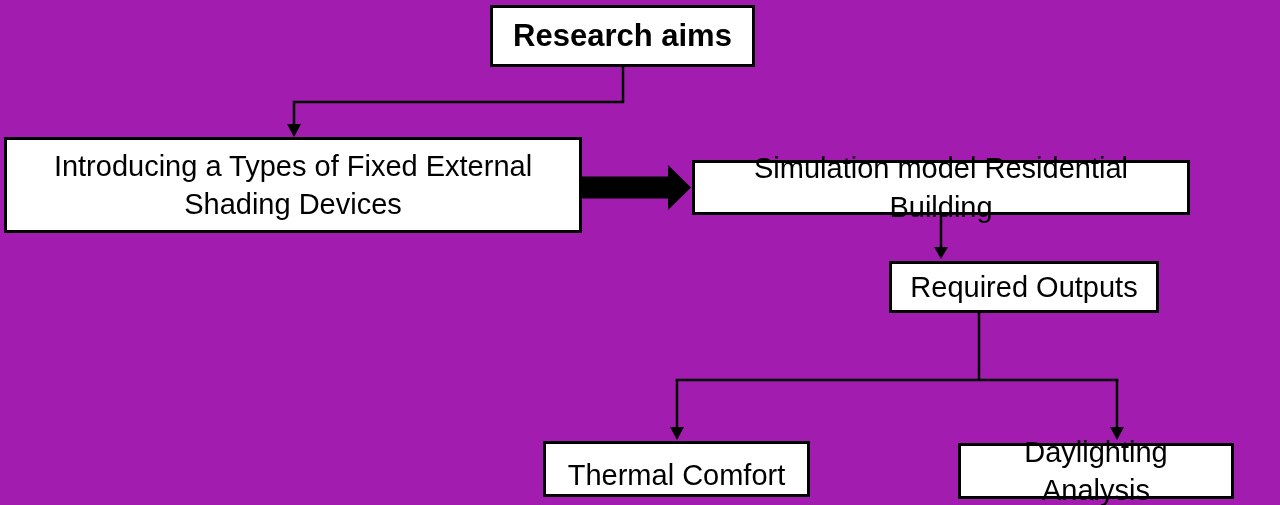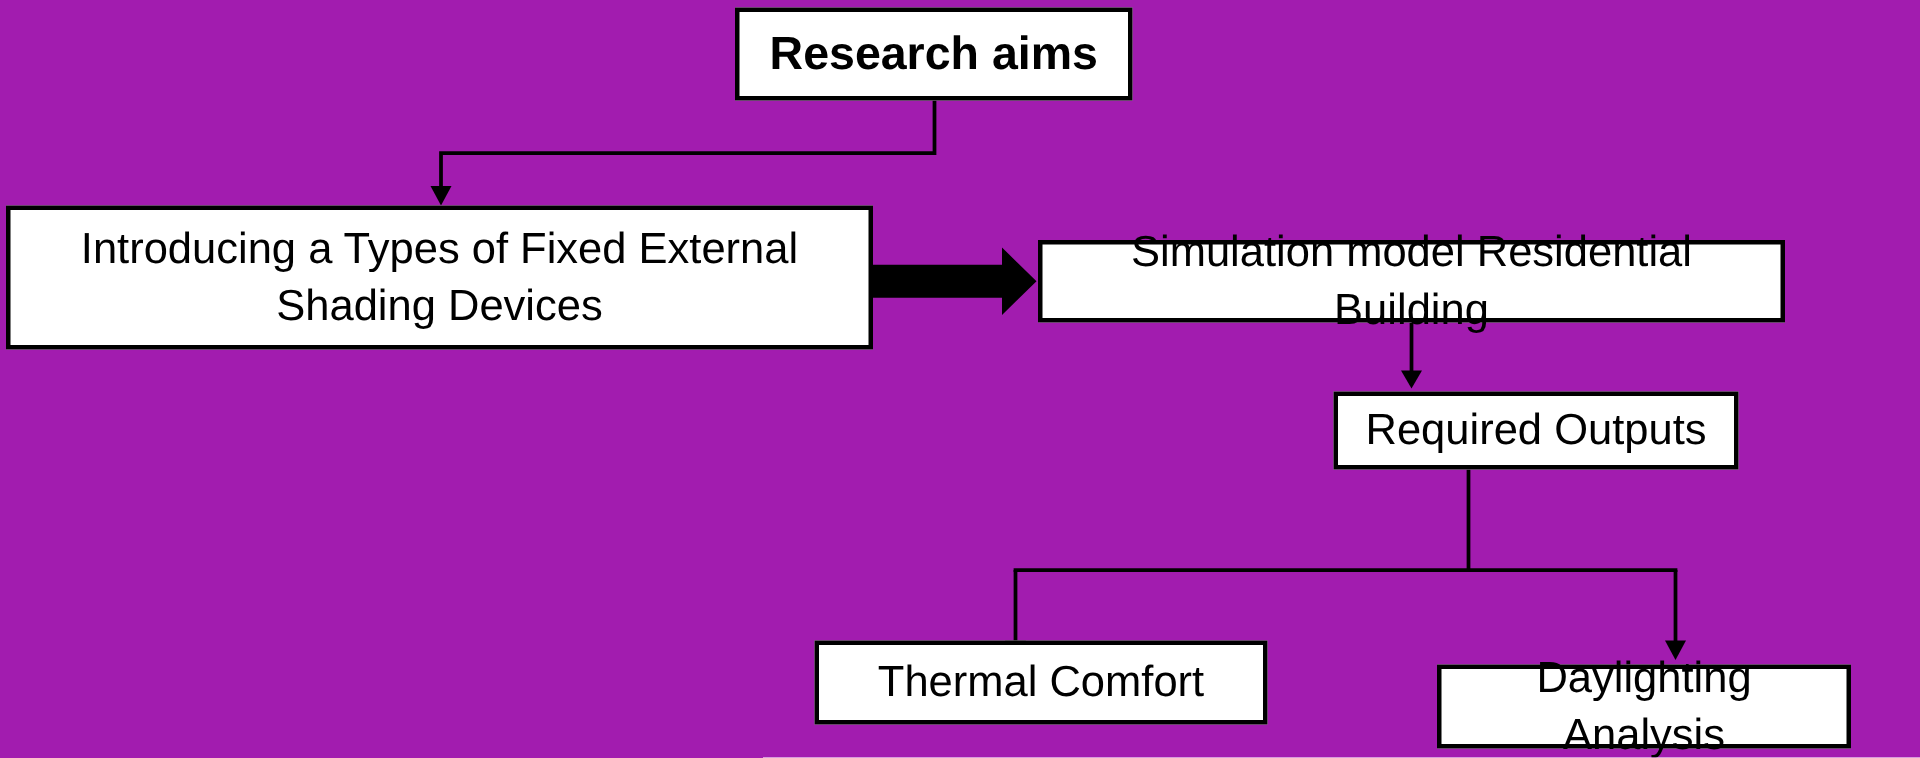--- a/index.html
+++ b/index.html
@@ -44,21 +44,21 @@
   .node--shading {
     left: 4px; top: 137px; width: 578px; height: 96px;
   }
   .node--simulation {
     left: 692px; top: 160px; width: 498px; height: 55px; justify-content: center;
   }
   .node--outputs {
     left: 843px; top: 261px; width: 270px; height: 52px; margin-left: 46px;
   }
   .node--thermal {
-    left: 543px; top: 427px; width: 302px; height: 56px;
+    left: 543px; top: 441px; width: 267px; height: 56px; align-items: flex-end;
   }
   .node--daylight {
     left: 958px; top: 443px; width: 276px; height: 56px;
   }
 </style>
 </head>
 <body>
 
 <div class="canvas">
 

